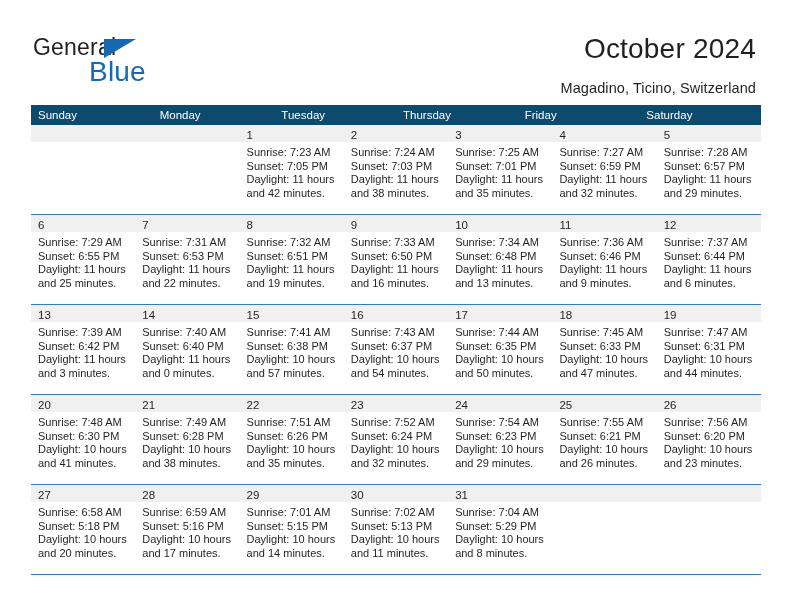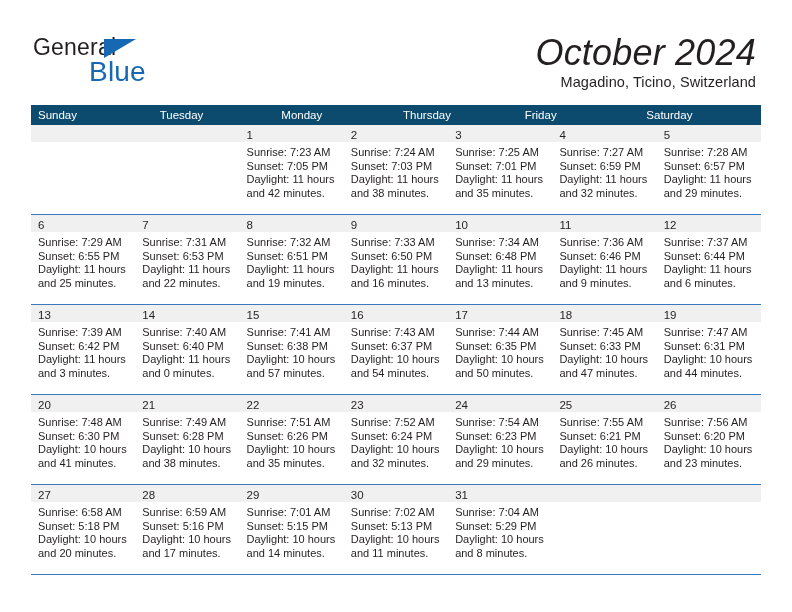--- a/index.html
+++ b/index.html
@@ -68,32 +68,31 @@
     font-family: "Liberation Sans", sans-serif;
   }
 
   .title-block {
     position: absolute;
     right: 36px;
     top: 33px;
     text-align: right;
   }
   .cal-title {
-    font-size: 36px;
+    font-size: 28px;
     color: #231f20;
     font-weight: normal;
     letter-spacing: 0.2px;
     line-height: 1.12;
     margin: 0;
-    font-style: italic;
   }
   .cal-subtitle {
     font-size: 14.5px;
     color: #231f20;
-    margin-top: 1px;
+    margin-top: 16px;
     letter-spacing: 0.1px;
   }
 
   
   .calendar {
     position: absolute;
     left: 31px;
     top: 105px;
     width: 730px;
   }
@@ -174,22 +173,22 @@
       <h1 class="cal-title">October 2024</h1>
       <div class="cal-subtitle">Magadino, Ticino, Switzerland</div>
     </div>
 
   </div>
 
   <div class="calendar">
 
     <div class="weekday-row">
       <div class="weekday">Sunday</div>
+      <div class="weekday">Monday</div>
       <div class="weekday">Tuesday</div>
-      <div class="weekday">Monday</div>
       <div class="weekday">Thursday</div>
       <div class="weekday">Friday</div>
       <div class="weekday">Saturday</div>
     </div>
 
     <div class="week-row">
       <div class="day-cell empty">
         <div class="daynum-band"><span class="daynum"></span></div>
         <div class="day-info">
           <div></div>

